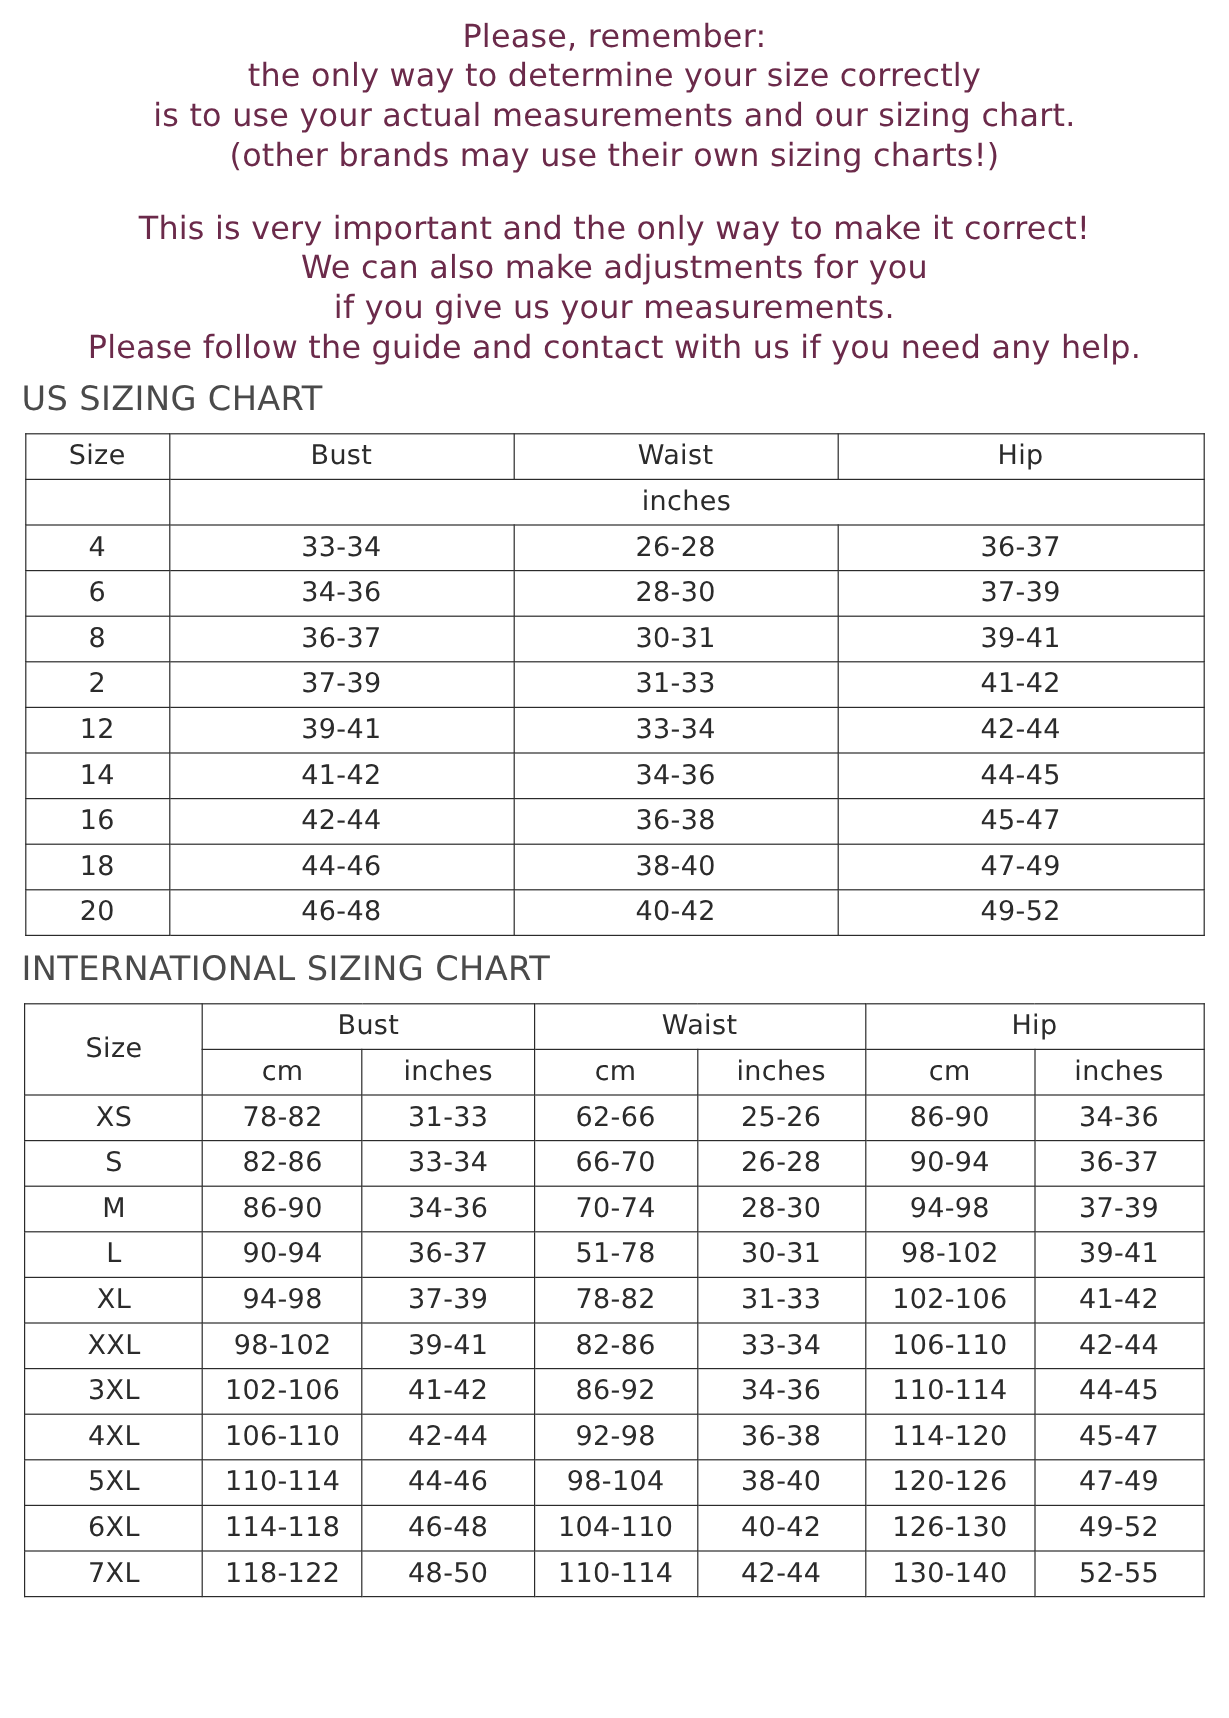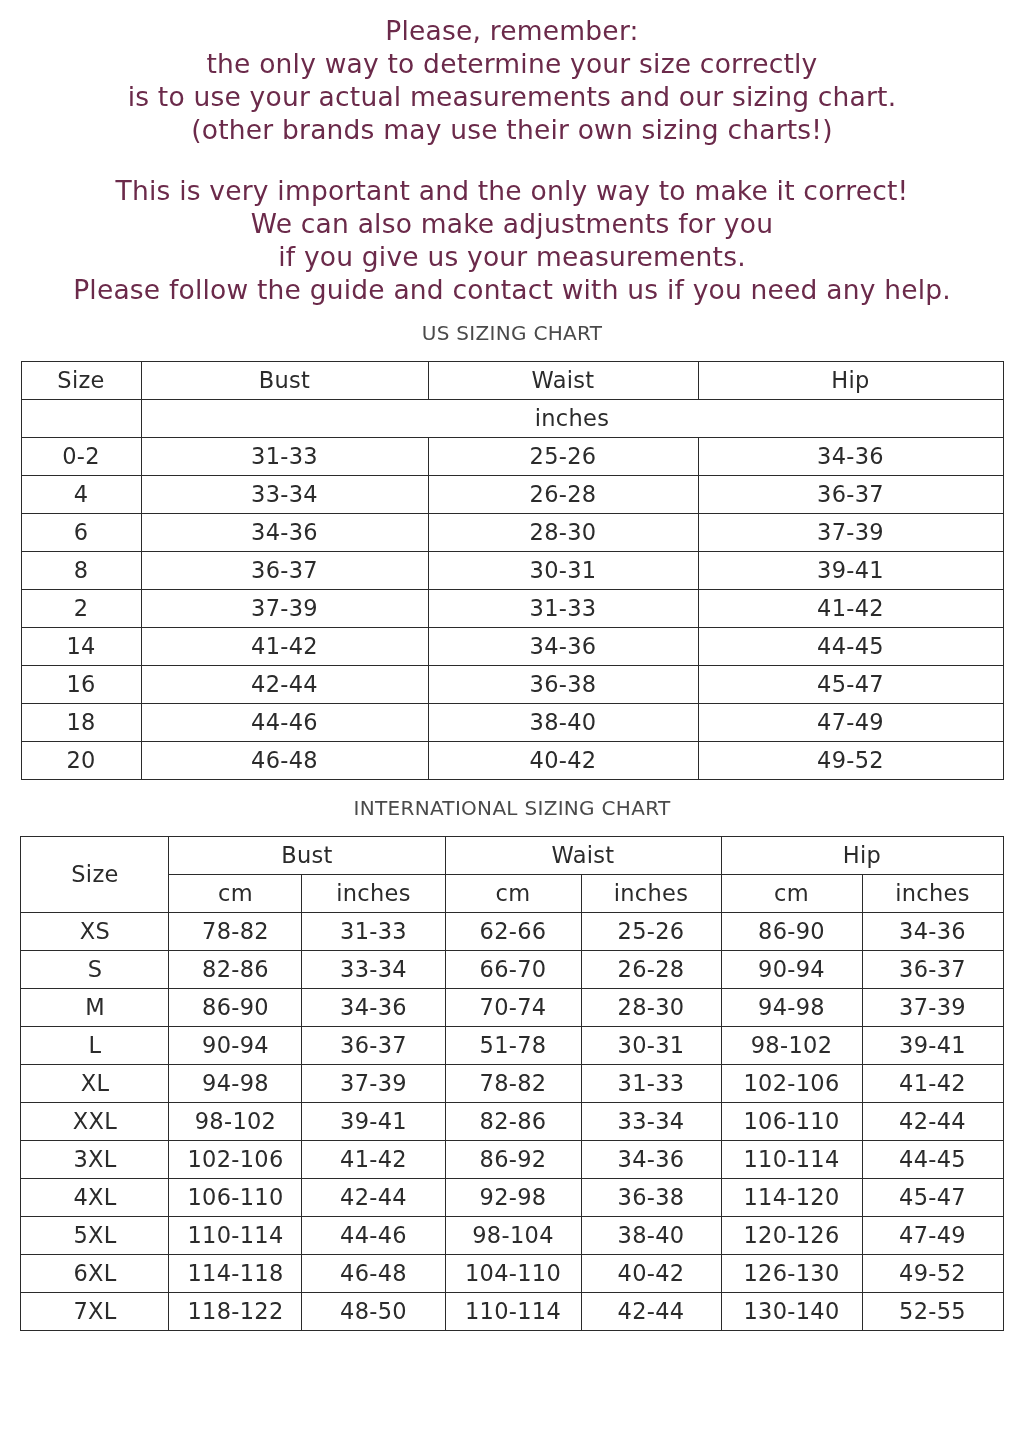--- a/index.html
+++ b/index.html
@@ -33,23 +33,23 @@
   }
   .intro .line {
     white-space: nowrap;
   }
   .intro .gap {
     height: 28px;
   }
 
   
   .chart-title {
-    text-align: center;
+    text-align: left;
     color: #4a4a4a;
-    font-size: 20px;
+    font-size: 28px;
     line-height: 26px;
     margin: 14px 0 6px 0;
     font-weight: 400;
     letter-spacing: 0.3px;
   }
 
   
   table {
     border-collapse: collapse;
     width: 982px;
@@ -113,26 +113,20 @@
           <td>Size</td>
           <td>Bust</td>
           <td>Waist</td>
           <td>Hip</td>
         </tr>
         <tr>
           <td></td>
           <td colspan="3">inches</td>
         </tr>
         <tr>
-          <td>0-2</td>
-          <td>31-33</td>
-          <td>25-26</td>
-          <td>34-36</td>
-        </tr>
-        <tr>
           <td>4</td>
           <td>33-34</td>
           <td>26-28</td>
           <td>36-37</td>
         </tr>
         <tr>
           <td>6</td>
           <td>34-36</td>
           <td>28-30</td>
           <td>37-39</td>
@@ -141,20 +135,26 @@
           <td>8</td>
           <td>36-37</td>
           <td>30-31</td>
           <td>39-41</td>
         </tr>
         <tr>
           <td>2</td>
           <td>37-39</td>
           <td>31-33</td>
           <td>41-42</td>
+        </tr>
+        <tr>
+          <td>12</td>
+          <td>39-41</td>
+          <td>33-34</td>
+          <td>42-44</td>
         </tr>
         <tr>
           <td>14</td>
           <td>41-42</td>
           <td>34-36</td>
           <td>44-45</td>
         </tr>
         <tr>
           <td>16</td>
           <td>42-44</td>

